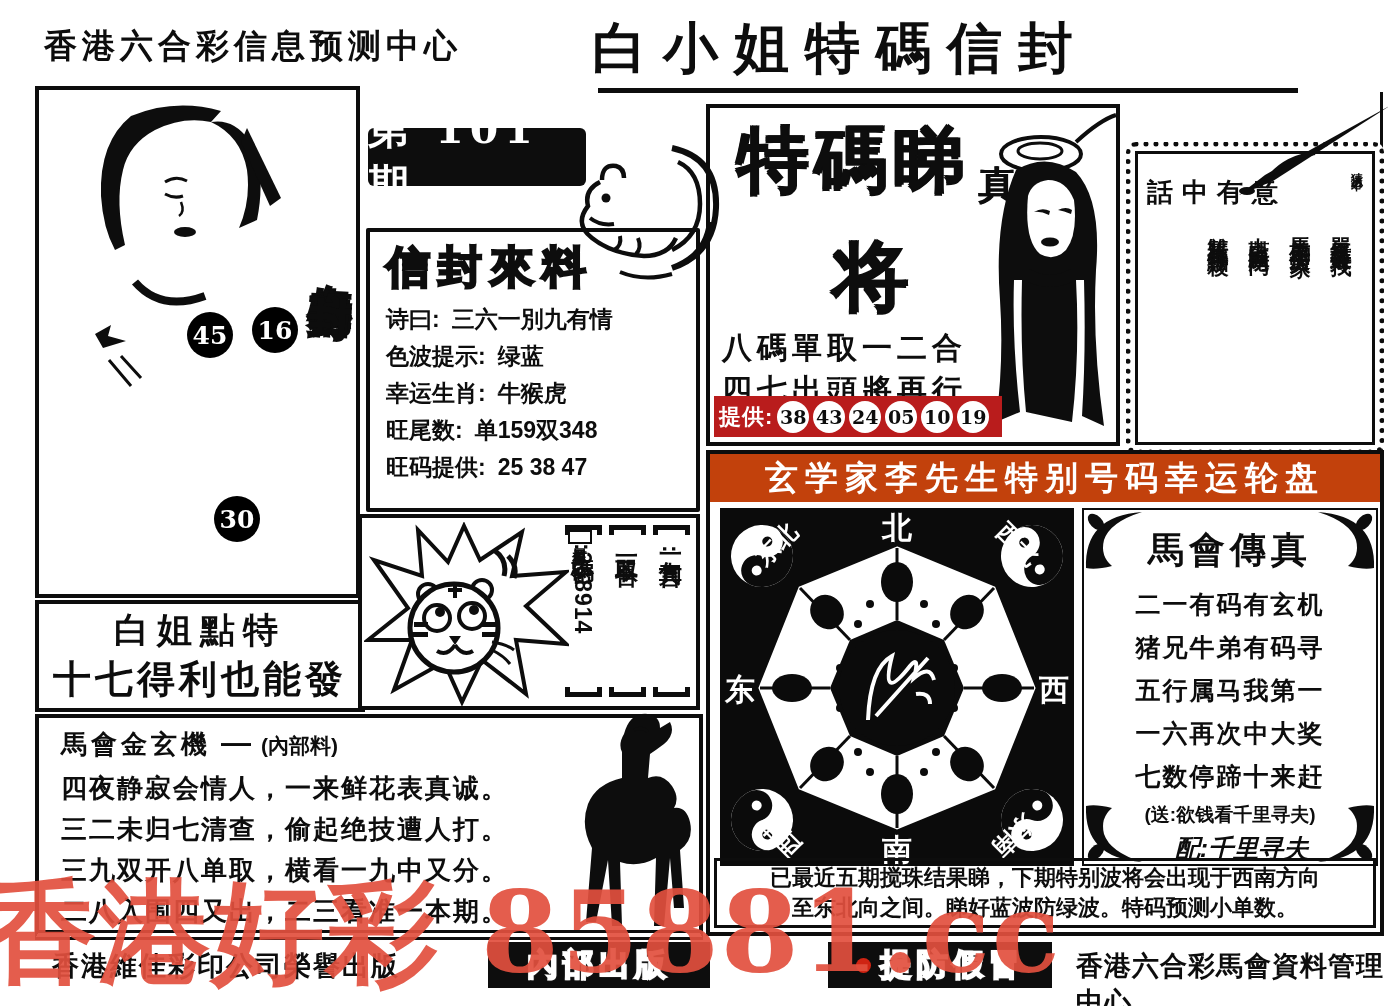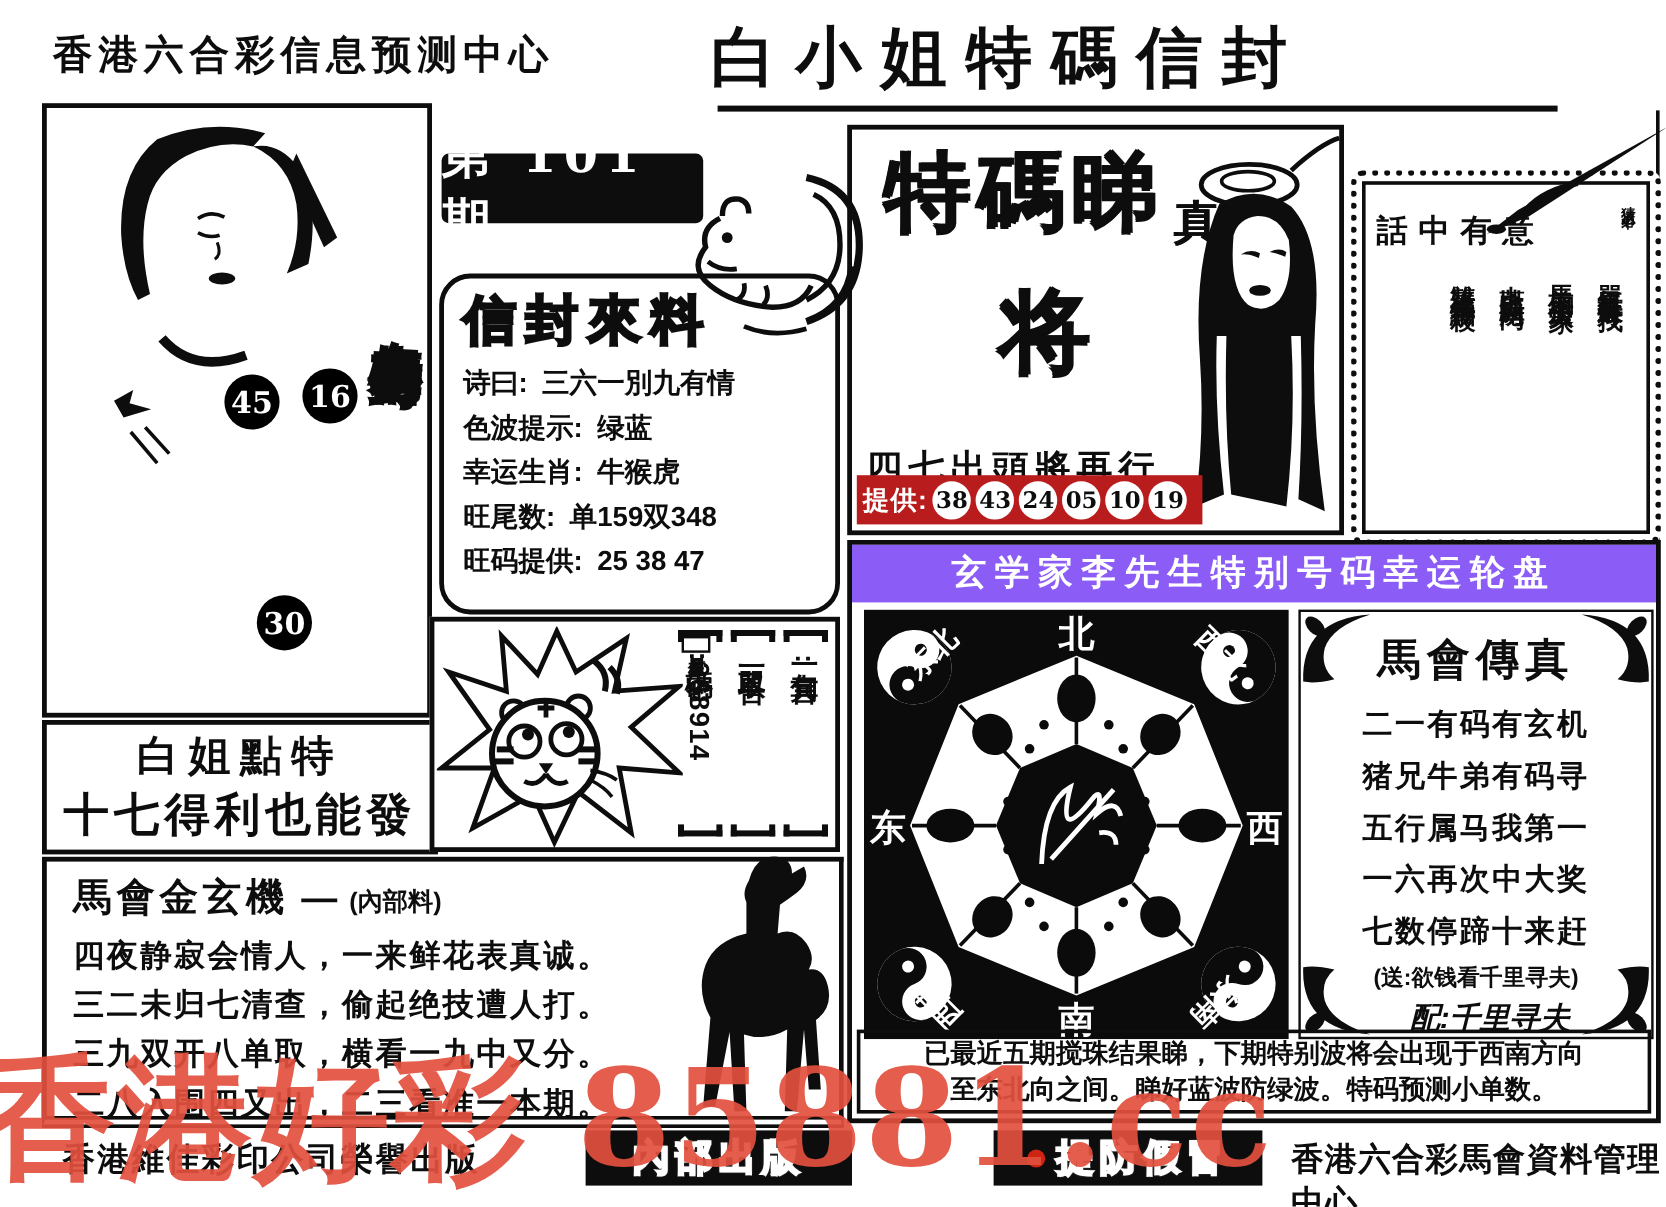--- a/index.html
+++ b/index.html
@@ -27,32 +27,32 @@
 
   
   .hl-box{left:35px;top:600px;width:330px;height:112px;display:flex;flex-direction:column;
         align-items:center;justify-content:center;}
   .hl-line1{font-size:35px;font-weight:900;letter-spacing:8px;}
   .hl-line2{font-size:38px;font-weight:900;letter-spacing:4px;}
 
   
   .gold-box{left:35px;top:714px;width:668px;height:226px;border-bottom:10px double #0d0d0d;padding:8px 0 0 22px;}
   .gold-title-row{display:flex;align-items:baseline;gap:10px;}
-  .gold-title{font-size:32px;font-weight:900;letter-spacing:4px;}
+  .gold-title{font-size:26px;font-weight:900;letter-spacing:4px;}
   .gold-dash{font-size:30px;font-weight:900;}
   .gold-sub{font-size:21px;font-weight:900;}
   .gold-lines{margin-top:6px;font-size:26px;font-weight:900;line-height:41px;letter-spacing:2px;}
 
   
   .issue-box{left:368px;top:128px;width:218px;height:58px;background:#0d0d0d;border-radius:6px;
         color:#fff;display:flex;align-items:center;justify-content:center;font-size:41px;
         font-weight:900;letter-spacing:6px;font-family:"DejaVu Serif",serif;}
 
   
-  .env-box{left:366px;top:228px;width:334px;height:284px;border-radius:26px;padding:6px 0 0 16px;}
+  .env-box{left:366px;top:228px;width:334px;height:284px;border-radius:2px;padding:6px 0 0 16px;}
   .env-title{font-size:44px;font-weight:900;letter-spacing:8px;color:#fff;
         -webkit-text-stroke:2.6px #0d0d0d;text-shadow:0 0 1px #0d0d0d;}
   .env-lines{margin-top:4px;font-size:23px;font-weight:700;line-height:37px;}
   .env-lines .lbl{margin-right:12px;}
 
   
   .tiger-box{left:358px;top:514px;width:342px;height:196px;}
   .duty-star{position:absolute;left:206px;top:12px;border:2px solid #0d0d0d;padding:5px 2px;
         font-size:15px;font-weight:900;line-height:1.05;}
   .cols{position:absolute;right:6px;top:7px;display:flex;flex-direction:row;gap:7px;}
@@ -85,22 +85,22 @@
   .stamp-outer{left:1126px;top:142px;width:258px;height:312px;border:5px dotted #0d0d0d;
         border-radius:10px;background:#fff;box-sizing:border-box;}
   .stamp-inner{position:absolute;inset:4px;border:3px solid #0d0d0d;}
   .stamp-title{position:absolute;left:16px;top:28px;font-size:26px;font-weight:900;letter-spacing:9px;}
   .stamp-note{position:absolute;right:14px;top:16px;font-size:12px;font-weight:700;letter-spacing:2px;}
   .stamp-cols{position:absolute;top:74px;right:24px;display:flex;flex-direction:row-reverse;gap:13px;}
   .stamp-col{font-size:21px;font-weight:900;letter-spacing:3px;height:212px;}
 
   
   .wheel-panel{left:706px;top:450px;width:678px;height:486px;}
-  .wheel-hdr{position:absolute;left:0;top:0;width:100%;height:48px;background:#8b5cf6;color:#fff;
-        display:flex;align-items:center;justify-content:center;font-size:29px;font-weight:900;letter-spacing:7px;}
+  .wheel-hdr{position:absolute;left:0;top:0;width:100%;height:48px;background:#c2410c;color:#fff;
+        display:flex;align-items:center;justify-content:center;font-size:33px;font-weight:900;letter-spacing:7px;}
   .wheel-art{position:absolute;left:10px;top:54px;}
   .fax-box{position:absolute;left:372px;top:54px;width:296px;height:358px;border:2px solid #0d0d0d;
         text-align:center;box-sizing:border-box;}
   .fax-title{margin-top:16px;font-size:36px;font-weight:900;letter-spacing:5px;font-family:"DejaVu Serif",serif;}
   .fax-lines{margin-top:8px;font-size:25px;font-weight:900;line-height:43px;letter-spacing:2px;}
   .fax-gift{margin-top:4px;font-size:19px;font-weight:900;}
   .fax-pair{margin-top:4px;font-size:25px;font-weight:900;font-style:italic;padding-left:23px;}
   .corner{position:absolute;width:64px;height:64px;}
   .note-box{position:absolute;left:4px;bottom:4px;width:662px;height:70px;border:3px solid #0d0d0d;
         display:flex;flex-direction:column;align-items:center;justify-content:center;
@@ -233,20 +233,21 @@
       <path d="M80 32 Q104 10 120 5" fill="none" stroke="#0d0d0d" stroke-width="4"></path>
     </svg>
     <div class="sp-general">将</div>
     <svg style="position:absolute;right:2px;top:52px;" width="130" height="286" viewBox="0 0 130 286">
       <path fill="#0d0d0d" d="M32 10 Q10 60 16 140 Q20 200 12 262 L36 252 Q28 182 30 120 L38 120 Q36 192 42 252 L88 262 Q96 192 92 120 L100 120 Q102 192 98 256 L120 266 Q108 182 112 110 Q118 40 92 12 Q62 -8 32 10Z"></path>
       <path fill="#fff" d="M44 36 Q40 80 56 94 Q70 102 82 90 Q94 74 90 40 Q82 20 64 20 Q48 22 44 36Z"></path>
       <path fill="#0d0d0d" d="M50 52 q8 -5 16 -1 l-1 4 q-8 -4 -15 -3Z M74 50 q8 -4 14 0 l-1 4 q-7 -3 -13 -4Z"></path>
       <ellipse cx="66" cy="82" rx="9" ry="4.5" fill="#0d0d0d"></ellipse>
       <path fill="#0d0d0d" d="M44 108 q22 14 44 0 l0 14 q-22 10 -44 0Z"></path>
     </svg>
+    <div class="sp-tip sp-tip1">八碼單取一二合</div>
     <div class="sp-tip sp-tip2">四七出頭將再行</div>
     <div class="prov-bar">
       <span class="prov-label">提供:</span>
       <span class="num-ball">38</span>
       <span class="num-ball">43</span>
       <span class="num-ball">24</span>
       <span class="num-ball">05</span>
       <span class="num-ball">10</span>
       <span class="num-ball">19</span>
     </div>

